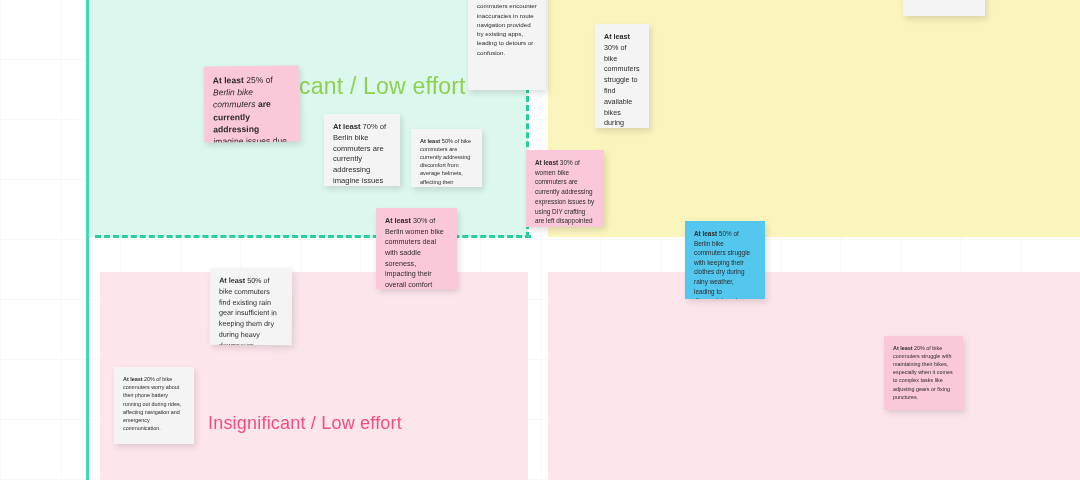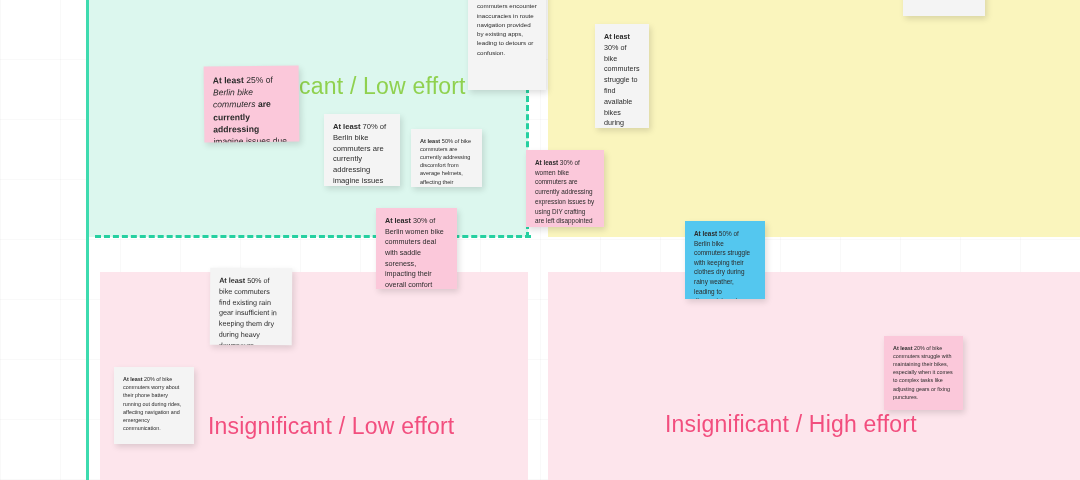--- a/index.html
+++ b/index.html
@@ -30,21 +30,21 @@
     letter-spacing: 0.2px;
   }
 
   #quad-sig-low   { left: 88px;  top: -60px; width: 440px; height: 297px; background: #dcf7ee; }
   #quad-sig-high  { left: 548px; top: -60px; width: 532px; height: 297px; background: #faf5bd; }
   #quad-insig-low { left: 100px; top: 272px; width: 428px; height: 300px; background: #fde5ec; }
   #quad-insig-high{ left: 548px; top: 272px; width: 532px; height: 300px; background: #fde5ec; }
 
   #label-sig-low    { left: 235px; top: 73px;  font-size: 23px; color: #8fd14f; }
   #label-sig-high   { left: 672px; top: 72px;  font-size: 23px; color: #f5c344; }
-  #label-insig-low  { left: 208px; top: 413px; font-size: 23px; color: #f24e7e; }
+  #label-insig-low  { left: 208px; top: 413px; font-size: 18px; color: #f24e7e; }
   #label-insig-high { left: 665px; top: 411px; font-size: 23px; color: #f24e7e; }
 
   
   #axis-vert-solid {
     position: absolute; left: 86px; top: -40px;
     width: 3px; height: 520px;
     background: #3ddbaf;
   }
   #axis-horiz-dashed {
     position: absolute; left: 95px; top: 235px;
@@ -97,21 +97,20 @@
   <div class="quad" id="quad-sig-high"></div>
   <div class="quad" id="quad-insig-low"></div>
   <div class="quad" id="quad-insig-high"></div>
 
   <div id="axis-vert-solid"></div>
   <div id="axis-horiz-dashed"></div>
   <div id="axis-vert-dashed"></div>
 
   <div class="quad-label" id="label-sig-low">Significant / Low effort</div>
   <div class="quad-label" id="label-insig-low">Insignificant / Low effort</div>
-  <div class="quad-label" id="label-insig-high">Insignificant / High effort</div>
 
   <div class="note n-pink" id="note-helmets-pink">
     <p><b>At least </b><span>25% of </span><i>Berlin bike commuters </i><b>are currently addressing </b><span>imagine issues due to helmets.</span></p>
   </div>
 
   <div class="note n-white" id="note-helmets-white">
     <p><b>At least</b> 70% of Berlin bike commuters are currently addressing imagine issues due to helmets.</p>
   </div>
 
   <div class="note n-white" id="note-discomfort">

